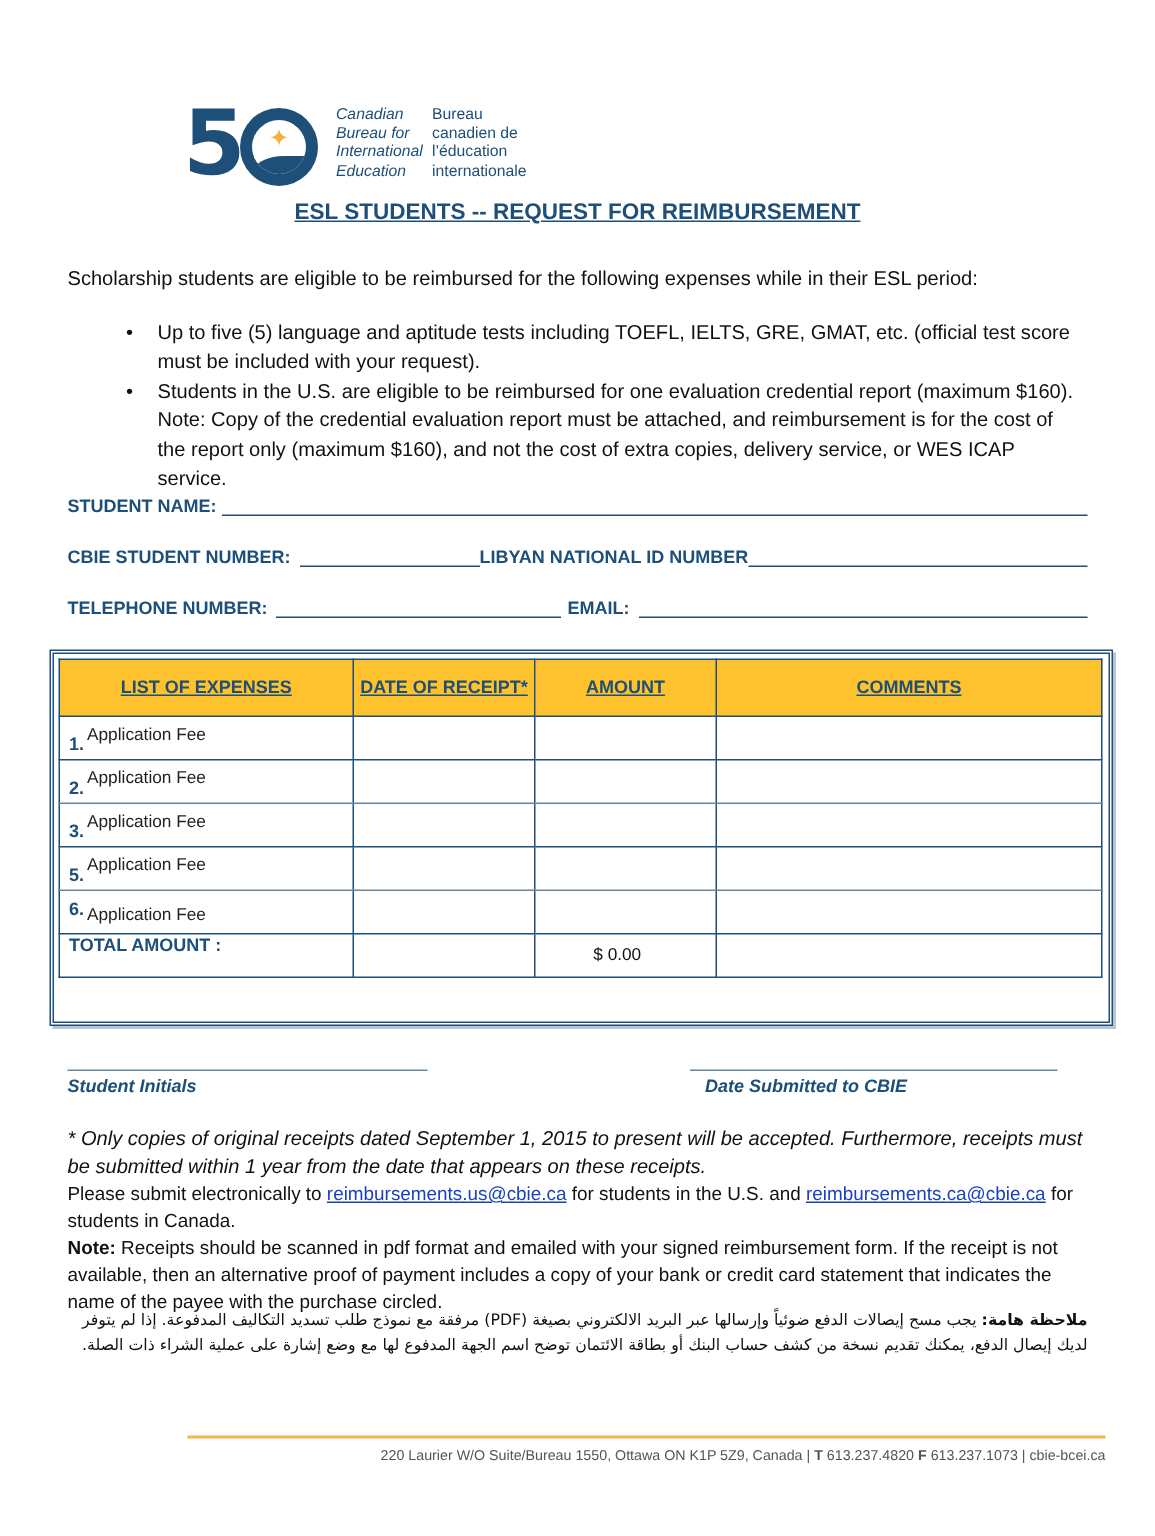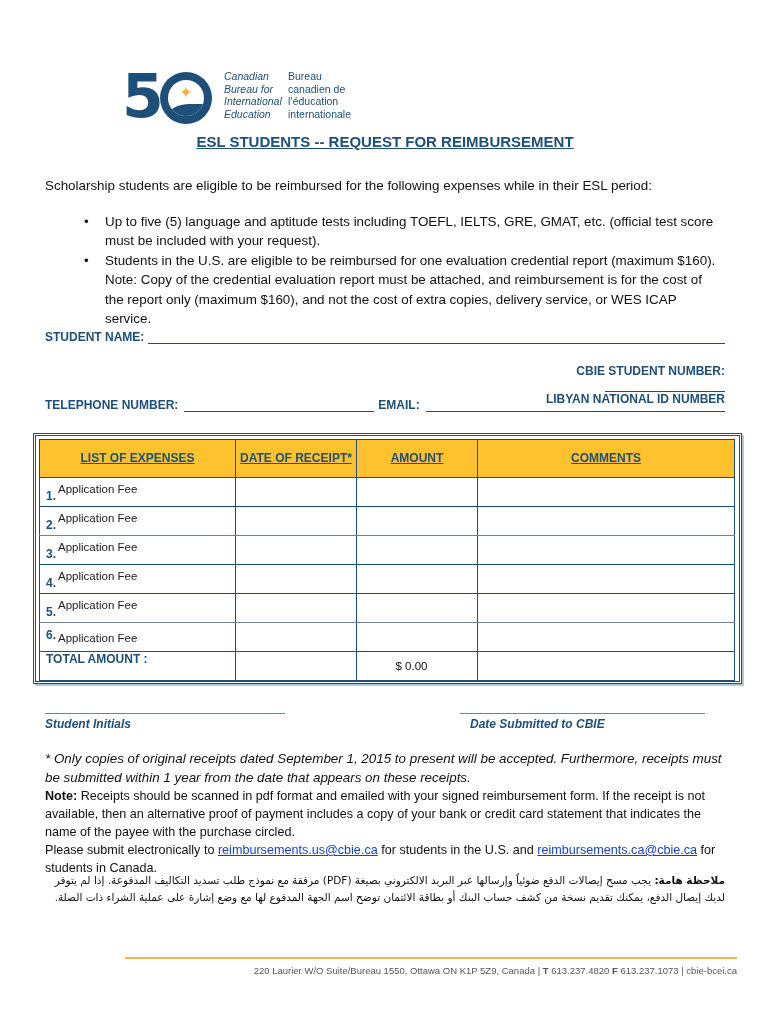--- a/index.html
+++ b/index.html
@@ -97,21 +97,21 @@
   <ul>
     <li>Up to five (5) language and aptitude tests including TOEFL, IELTS, GRE, GMAT, etc. (official test score must be included with your request).</li>
     <li>Students in the U.S. are eligible to be reimbursed for one evaluation credential report (maximum $160). Note: Copy of the credential evaluation report must be attached, and reimbursement is for the cost of the report only (maximum $160), and not the cost of extra copies, delivery service, or WES ICAP service.</li>
   </ul>
 </div>
 
 <div class="abs field-row" style="top:330px;">
   <span class="lbl">STUDENT NAME:</span>
   <span class="line" style="flex:1; margin-left:4px;"></span>
 </div>
-<div class="abs field-row" style="top:364px;flex-direction:column;">
+<div class="abs field-row" style="top:364px;">
   <span class="lbl">CBIE STUDENT NUMBER:</span>
   <span class="line" style="width:120px; margin-left:6px;"></span>
   <span class="lbl">LIBYAN NATIONAL ID NUMBER</span>
   <span class="line" style="flex:1;"></span>
 </div>
 <div class="abs field-row" style="top:398px;">
   <span class="lbl">TELEPHONE NUMBER:</span>
   <span class="line" style="width:190px; margin-left:6px; margin-right:4px;"></span>
   <span class="lbl">EMAIL:</span>
   <span class="line" style="flex:1; margin-left:6px;"></span>
@@ -145,26 +145,20 @@
         <td></td>
         <td></td>
         <td></td>
       </tr>
       <tr>
         <td><span class="num">3.</span><span class="item-label">Application Fee</span></td>
         <td></td>
         <td></td>
         <td></td>
       </tr>
-      <tr>
-        <td><span class="num">4.</span><span class="item-label">Application Fee</span></td>
-        <td></td>
-        <td></td>
-        <td></td>
-      </tr>
       <tr class="alt">
         <td><span class="num">5.</span><span class="item-label">Application Fee</span></td>
         <td></td>
         <td></td>
         <td></td>
       </tr>
       <tr>
         <td><span class="num" style="top:-2px">6.</span><span class="item-label" style="top:1px">Application Fee</span></td>
         <td></td>
         <td></td>
@@ -183,24 +177,24 @@
 <div class="abs sig" style="left:45px;">
   <span>Student Initials</span>
 </div>
 <div class="abs sig" style="left:460px; width:245px; padding-left:10px; box-sizing:border-box;">
   <span>Date Submitted to CBIE</span>
 </div>
 
 <div class="abs notes">
   <div class="ital">* Only copies of original receipts dated September 1, 2015 to present will be accepted. Furthermore, receipts must be submitted within 1 year from the date that appears on these receipts.</div>
   <div class="small">
+    <span>Please submit electronically to </span><a>reimbursements.us@cbie.ca</a><span> for students in the U.S. and </span><a>reimbursements.ca@cbie.ca</a><span> for students in Canada.</span>
+  </div>
+  <div class="small">
     <b>Note:</b><span> Receipts should be scanned in pdf format and emailed with your signed reimbursement form. If the receipt is not available, then an alternative proof of payment includes a copy of your bank or credit card statement that indicates the name of the payee with the purchase circled.</span>
-  </div>
-  <div class="small">
-    <span>Please submit electronically to </span><a>reimbursements.us@cbie.ca</a><span> for students in the U.S. and </span><a>reimbursements.ca@cbie.ca</a><span> for students in Canada.</span>
   </div>
 </div>
 
 <div class="abs arabic">
   <b>ملاحظة هامة:</b><span> يجب مسح إيصالات الدفع ضوئياً وإرسالها عبر البريد الالكتروني بصيغة (PDF) مرفقة مع نموذج طلب تسديد التكاليف المدفوعة. إذا لم يتوفر لديك إيصال الدفع، يمكنك تقديم نسخة من كشف حساب البنك أو بطاقة الائتمان توضح اسم الجهة المدفوع لها مع وضع إشارة على عملية الشراء ذات الصلة.</span>
 </div>
 
 <div class="abs footer-line"></div>
 <div class="abs footer">
   <span>220 Laurier W/O Suite/Bureau 1550, Ottawa ON K1P 5Z9, Canada | </span><b>T</b><span> 613.237.4820 </span><b>F</b><span> 613.237.1073 | </span><span>cbie-bcei.ca</span>

